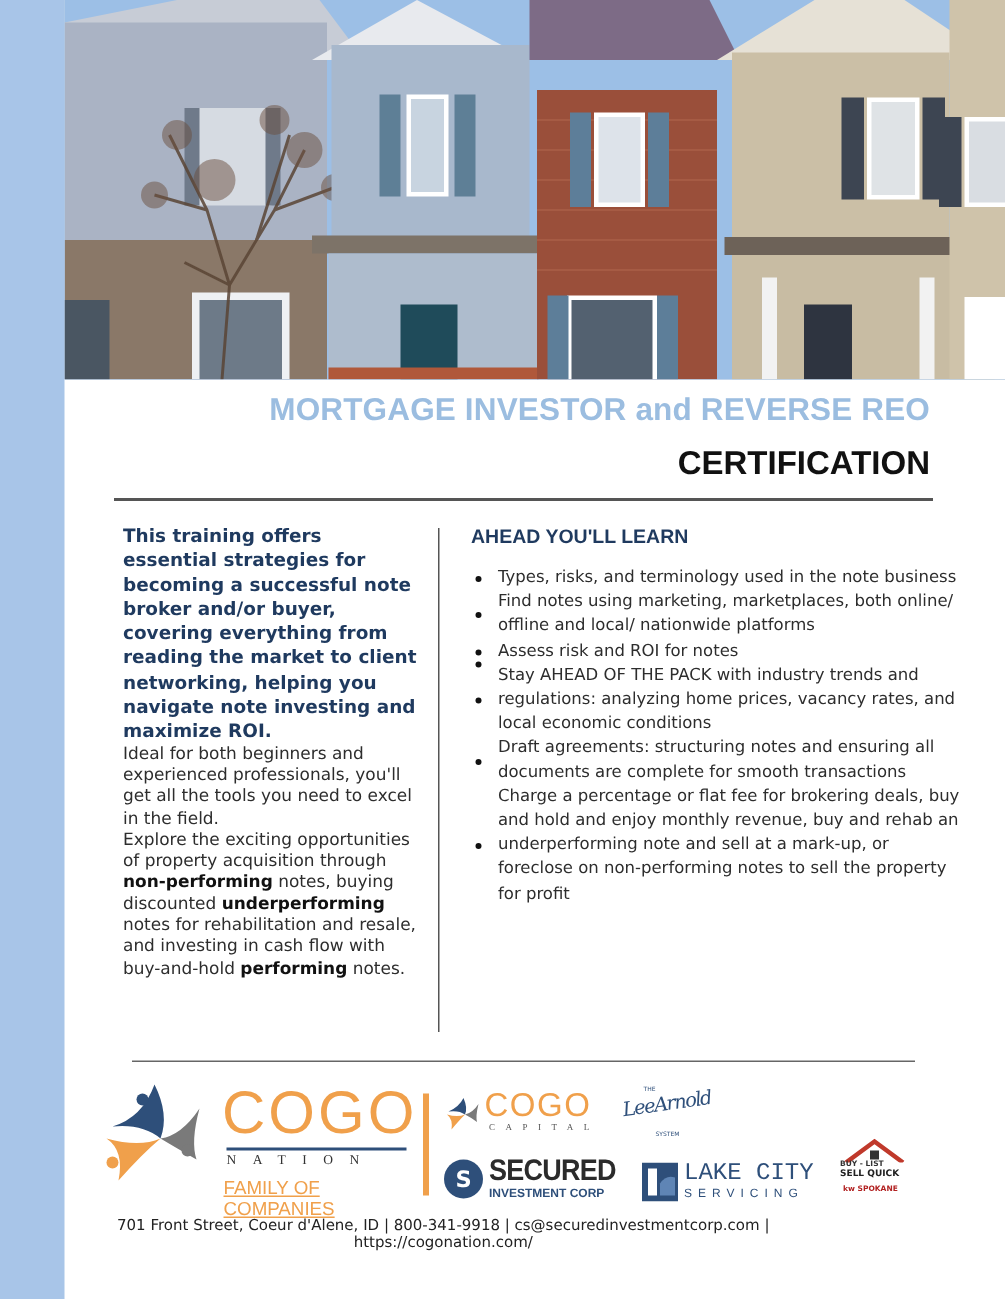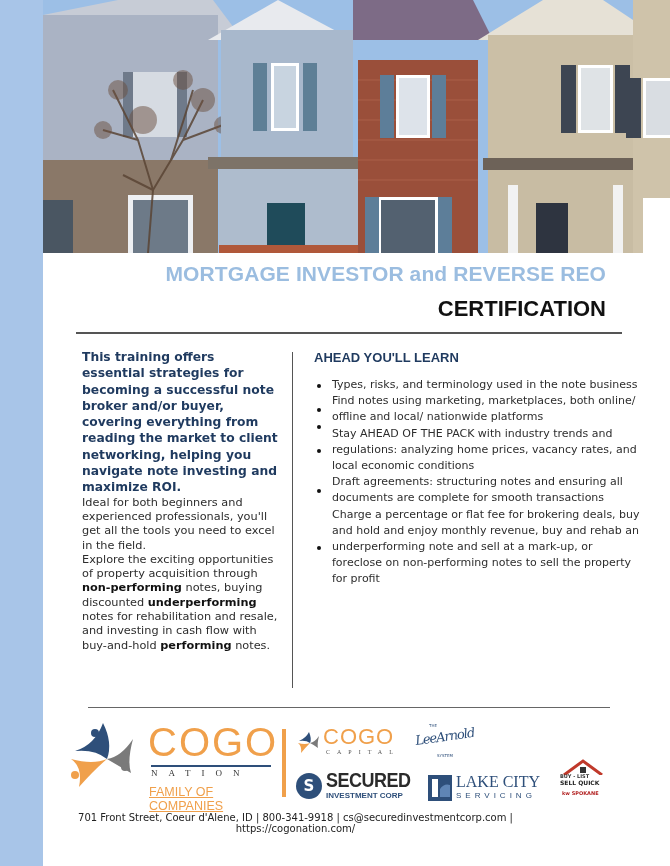--- a/index.html
+++ b/index.html
@@ -4,21 +4,21 @@
 <style>
   html, body { margin: 0; padding: 0; }
   body {
     width: 670px; height: 866px; position: relative; overflow: hidden;
     background: #ffffff;
     font-family: "DejaVu Sans", "Liberation Sans", sans-serif;
     color: #2b2b2b;
   }
   .strip { position: absolute; left: 0; top: 0; width: 43px; height: 866px; background: #a8c5e8; }
   .photo { position: absolute; left: 43px; top: 0; width: 627px; height: 253px; overflow: hidden; background: #8fb3dc; }
-  .title-block { position: absolute; right: 64px; top: 260px; text-align: right; }
+  .title-block { position: absolute; right: 50px; top: 260px; text-align: right; }
   .title-line1 { font-family: "Liberation Sans", sans-serif; font-weight: bold; font-size: 21px; color: #9bbde0; letter-spacing: 0.1px; line-height: 28px; }
   .title-line2 { font-family: "Liberation Sans", sans-serif; font-weight: bold; font-size: 22px; color: #111111; line-height: 34px; margin-top: 4px; }
   .rule-top { position: absolute; left: 76px; top: 332px; width: 546px; height: 2px; background: #555; }
   .left-col { position: absolute; left: 82px; top: 349px; width: 196px; font-size: 11.3px; line-height: 14.3px; }
   .intro { font-weight: bold; color: #1f3a5f; font-size: 12.3px; line-height: 16.3px; }
   .body-p { color: #2d2d2d; }
   .body-p b { color: #111; }
   .vline { position: absolute; left: 292px; top: 352px; width: 1px; height: 336px; background: #555; }
   .right-col { position: absolute; left: 314px; top: 350px; width: 330px; }
   .learn-title { font-family: "Liberation Sans", sans-serif; font-weight: bold; color: #1f3a5f; font-size: 13px; margin-bottom: 12px; }
@@ -135,20 +135,21 @@
   <div class="body-p"><span>Explore the exciting opportunities of property acquisition through </span><b>non-performing</b><span> notes, buying discounted </span><b>underperforming</b><span> notes for rehabilitation and resale, and investing in cash flow with buy-and-hold </span><b>performing</b><span> notes.</span></div>
 </div>
 
 <div class="vline"></div>
 
 <div class="right-col">
   <div class="learn-title">AHEAD YOU'LL LEARN</div>
   <ul class="learn-list">
     <li><span class="dot"></span><span>Types, risks, and terminology used in the note business</span></li>
     <li><span class="dot"></span><span>Find notes using marketing, marketplaces, both online/ offline and local/ nationwide platforms</span></li>
+    <li><span class="dot"></span><span>Assess risk and ROI for notes</span></li>
     <li><span class="dot"></span></li>
     <li><span class="dot"></span><span>Stay AHEAD OF THE PACK with industry trends and regulations: analyzing home prices, vacancy rates, and local economic conditions</span></li>
     <li><span class="dot"></span><span>Draft agreements: structuring notes and ensuring all documents are complete for smooth transactions</span></li>
     <li><span class="dot"></span><span>Charge a percentage or flat fee for brokering deals, buy and hold and enjoy monthly revenue, buy and rehab an underperforming note and sell at a mark-up, or foreclose on non-performing notes to sell the property for profit</span></li>
   </ul>
 </div>
 
 <div class="rule-bottom"></div>
 
 <div class="logos">
@@ -190,21 +191,21 @@
     <div style="position:absolute;left:30px;top:-1px;font-family:'Liberation Sans',sans-serif;font-weight:bold;font-size:18px;color:#2b2b2b;letter-spacing:-0.5px;transform:scaleY(1.1)">SECURED</div>
     <div style="position:absolute;left:30px;top:20px;font-family:'Liberation Sans',sans-serif;font-weight:bold;font-size:8px;color:#2e4f7a;white-space:nowrap">INVESTMENT CORP</div>
   </div>
 
   <div class="partner" style="left:368px;top:58px;width:115px;height:30px">
     <svg width="24" height="26" viewBox="0 0 24 26" style="position:absolute;left:0;top:2px">
       <rect width="24" height="26" fill="#2e4f7a"></rect>
       <path d="M4 4 L10 4 L10 22 L4 22 Z" fill="#ffffff"></path>
       <path d="M12 14 Q16 8 22 10 L22 22 L12 22 Z" fill="#5f85b5"></path>
     </svg>
-    <div style="position:absolute;left:28px;top:0;font-family:Liberation Serif, serif;font-size:16px;color:#2e4f7a;white-space:nowrap">LAKE CITY</div>
+    <div style="position:absolute;left:28px;top:0;font-family:Liberation Mono, monospace;font-size:16px;color:#2e4f7a;white-space:nowrap">LAKE CITY</div>
     <div style="position:absolute;left:28px;top:18px;font-family:Liberation Sans, sans-serif;font-size:8px;color:#2e4f7a;letter-spacing:4px">SERVICING</div>
   </div>
 
   <div class="partner" style="left:498px;top:44px;width:50px;height:46px">
     <svg width="46" height="16" viewBox="0 0 46 16" style="position:absolute;left:2px;top:0">
       <path d="M4 16 L23 2 L42 16" stroke="#c0392b" stroke-width="3" fill="none"></path>
       <rect x="20" y="8" width="6" height="6" fill="#333"></rect>
     </svg>
     <div style="position:absolute;left:2px;top:14px;font-weight:bold;font-size:5px;color:#333;white-space:nowrap">BUY - LIST</div>
     <div style="position:absolute;left:2px;top:20px;font-weight:bold;font-size:6px;color:#222;white-space:nowrap">SELL QUICK</div>

